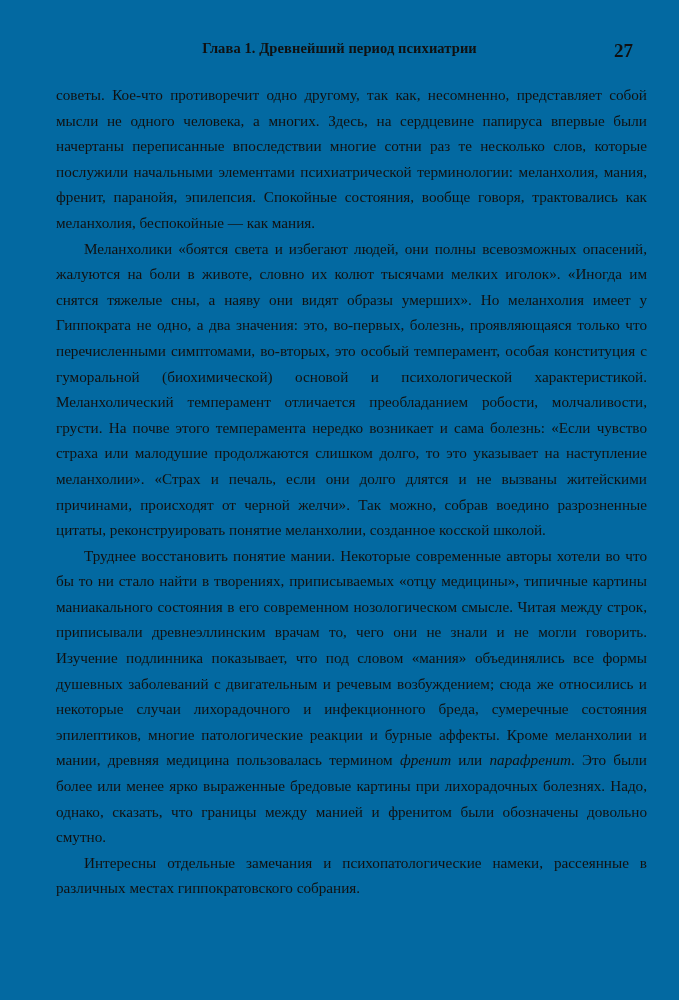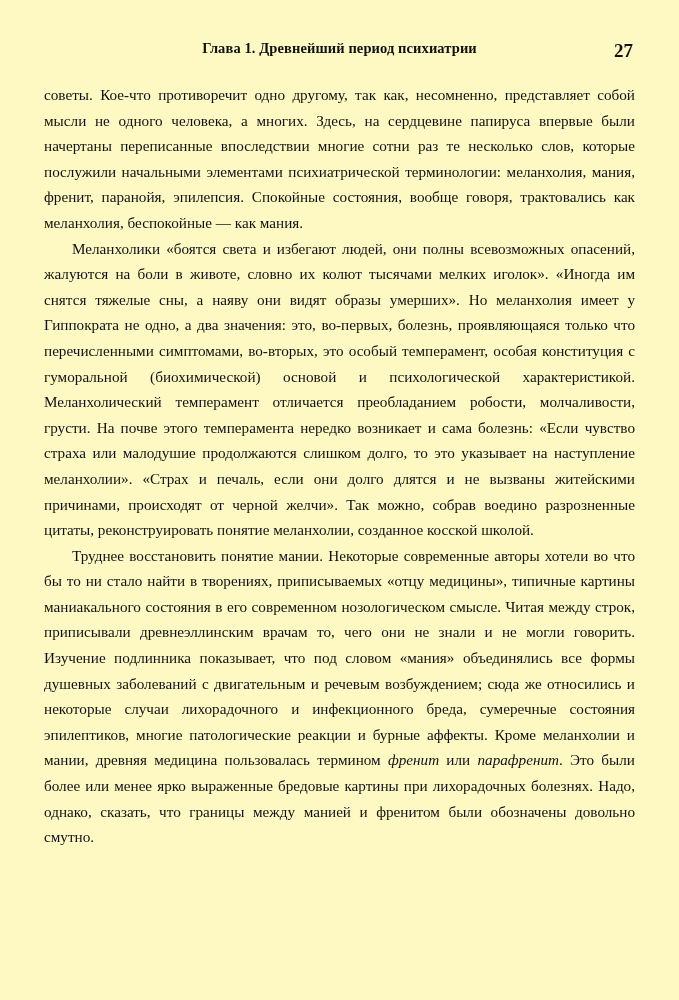--- a/index.html
+++ b/index.html
@@ -13,21 +13,21 @@
     font-family: "Liberation Serif", serif;
     color: #111111;
     overflow: hidden;
   }
   .page {
     position: relative;
     width: 679px;
     height: 1000px;
     box-sizing: border-box;
     padding: 0;
-    background: #fef9c3;
+    background: #0369a1;
     text-decoration: underline;
   }
   .header {
     position: absolute;
     top: 40px;
     left: 46px;
     right: 46px;
     height: 22px;
     display: flex;
     align-items: baseline;
@@ -47,21 +47,21 @@
     right: 0;
     top: 0;
     font-family: "Liberation Serif", serif;
     font-size: 19px;
     font-weight: bold;
     color: #101010;
   }
   .content {
     position: absolute;
     top: 82px;
-    left: 44px;
+    left: 56px;
     width: 591px;
   }
   p.para {
     margin: 0;
     font-size: 15.2px;
     line-height: 25.6px;
     text-align: justify;
     text-indent: 28px;
     color: #111111;
     hyphens: none;
@@ -85,16 +85,17 @@
   </div>
 
   <div class="content">
 
     <p class="para first">советы. Кое-что противоречит одно другому, так как, несомненно, представляет собой мысли не одного человека, а многих. Здесь, на сердцевине папируса впервые были начертаны переписанные впоследствии многие сотни раз те несколько слов, которые послужили начальными элементами психиатрической терминологии: меланхолия, мания, френит, паранойя, эпилепсия. Спокойные состояния, вообще говоря, трактовались как меланхолия, беспокойные — как мания.</p>
 
     <p class="para">Меланхолики «боятся света и избегают людей, они полны всевозможных опасений, жалуются на боли в животе, словно их колют тысячами мелких иголок». «Иногда им снятся тяжелые сны, а наяву они видят образы умерших». Но меланхолия имеет у Гиппократа не одно, а два значения: это, во-первых, болезнь, проявляющаяся только что перечисленными симптомами, во-вторых, это особый темперамент, особая конституция с гуморальной (биохимической) основой и психологической характеристикой. Меланхолический темперамент отличается преобладанием робости, молчаливости, грусти. На почве этого темперамента нередко возникает и сама болезнь: «Если чувство страха или малодушие продолжаются слишком долго, то это указывает на наступление меланхолии». «Страх и печаль, если они долго длятся и не вызваны житейскими причинами, происходят от черной желчи». Так можно, собрав воедино разрозненные цитаты, реконструировать понятие меланхолии, созданное косской школой.</p>
 
     <p class="para"><span>Труднее восстановить понятие мании. Некоторые современные авторы хотели во что бы то ни стало найти в творениях, приписываемых «отцу медицины», типичные картины маниакального состояния в его современном нозологическом смысле. Читая между строк, приписывали древнеэллинским врачам то, чего они не знали и не могли говорить. Изучение подлинника показывает, что под словом «мания» объединялись все формы душевных заболеваний с двигательным и речевым возбуждением; сюда же относились и некоторые случаи лихорадочного и инфекционного бреда, сумеречные состояния эпилептиков, многие патологические реакции и бурные аффекты. Кроме меланхолии и мании, древняя медицина пользовалась термином </span><span class="it">френит</span><span> или </span><span class="it">парафренит</span><span>. Это были более или менее ярко выраженные бредовые картины при лихорадочных болезнях. Надо, однако, сказать, что границы между манией и френитом были обозначены довольно смутно.</span></p>
 
+    <p class="para">Интересны отдельные замечания и психопатологические намеки, рассеянные в различных местах гиппократовского собрания.</p>
 
   </div>
 
 </div>
 
 </body></html>

